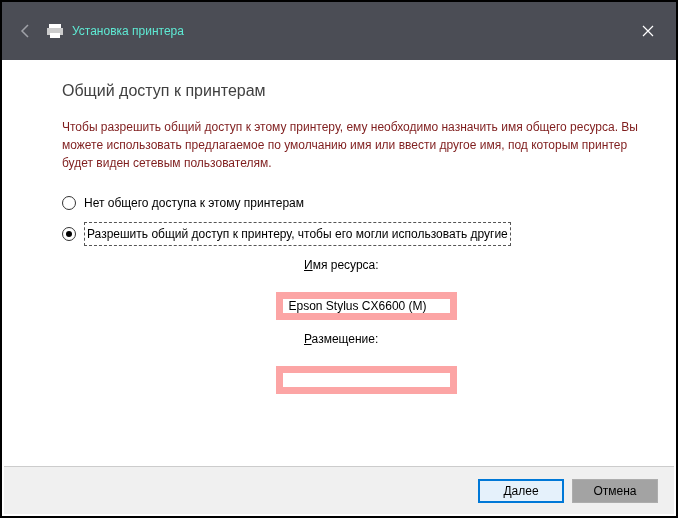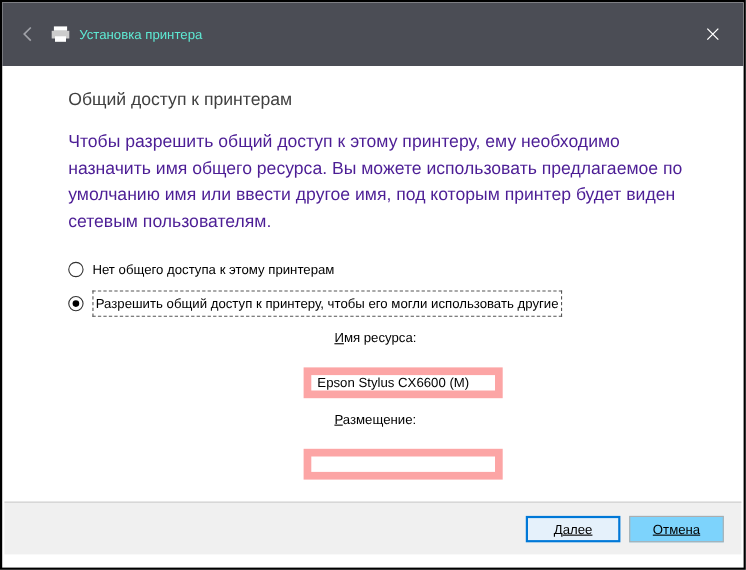--- a/index.html
+++ b/index.html
@@ -4,32 +4,32 @@
   <style>
     * { box-sizing: border-box; margin: 0; padding: 0; font-family: "Segoe UI", Tahoma, sans-serif; }
     body { width: 678px; height: 518px; background: #fff; border: 2px solid #000; position: relative; }
     .titlebar { height: 58px; background: #4b4d55; display: flex; align-items: center; padding: 0 8px 0 44px; position: relative; }
     .back-arrow { position: absolute; left: 16px; top: 50%; transform: translateY(-50%); width: 16px; height: 16px; color: #a0a2a8; }
     .printer-icon { width: 18px; height: 18px; margin-right: 8px; }
     .titlebar-text { color: #5eead4; font-size: 12px; text-align: center; }
     .close-btn { position: absolute; right: 8px; top: 50%; transform: translateY(-50%); width: 40px; height: 40px; display: flex; align-items: center; justify-content: center; color: #fff; cursor: pointer; }
     .content { padding: 22px 38px 0 60px; }
     .heading { color: #404040; font-size: 16px; font-weight: 400; margin-bottom: 18px; }
-    .desc { font-size: 16px; color: #4c1d95; line-height: 1.5; margin-bottom: 24px; }
+    .desc { font-size: 12px; color: #7f1d1d; line-height: 1.5; margin-bottom: 24px; }
     .radio-row { display: flex; align-items: center; margin-bottom: 12px; font-size: 12px; }
     .radio { width: 14px; height: 14px; border: 1px solid #333; border-radius: 50%; margin-right: 8px; position: relative; flex-shrink: 0; }
     .radio.checked::after { content: ''; position: absolute; width: 6px; height: 6px; background: #000; border-radius: 50%; top: 3px; left: 3px; }
     .dashed { border: 1px dashed #555; padding: 4px 2px; display: inline-block; }
     .form-area { margin: 6px 0 0 32px; }
     .form-row { display: flex; align-items: center; margin-bottom: 12px; flex-direction: column; }
     .form-label { width: 124px; font-size: 12px; }
     .underline { text-decoration: underline; }
     .text-input { flex: 1; height: 23px; border: 7px solid #fca5a5; padding: 0 6px; font-size: 12px; outline: none; max-width: 390px; margin-top: 20px; }
-    .button-bar { position: absolute; bottom: 12px; left: 2px; right: 2px; height: 48px; border-top: 1px solid #ccc; background: #f0f0f0; display: flex; align-items: center; justify-content: flex-end; padding-right: 16px; gap: 8px; text-decoration: underline; }
-    .btn { min-width: 86px; height: 24px; background: #7dd3fc; border: 1px solid #adadad; font-size: 12px; cursor: pointer; }
+    .button-bar { position: absolute; bottom: 2px; left: 2px; right: 2px; height: 48px; border-top: 1px solid #ccc; background: #f0f0f0; display: flex; align-items: center; justify-content: flex-end; padding-right: 16px; gap: 8px; }
+    .btn { min-width: 86px; height: 24px; background: #a3a3a3; border: 1px solid #adadad; font-size: 12px; cursor: pointer; }
     .btn.primary { border: 2px solid #0078d7; background: #e5f1fb; }
   </style>
 </head>
 <body>
 
 <div class="titlebar">
   <span class="back-arrow">
     <svg viewBox="0 0 16 16" fill="none" stroke="currentColor" stroke-width="1.5">
         <path d="M10 2 L4 8 L10 14"></path>
       </svg>

